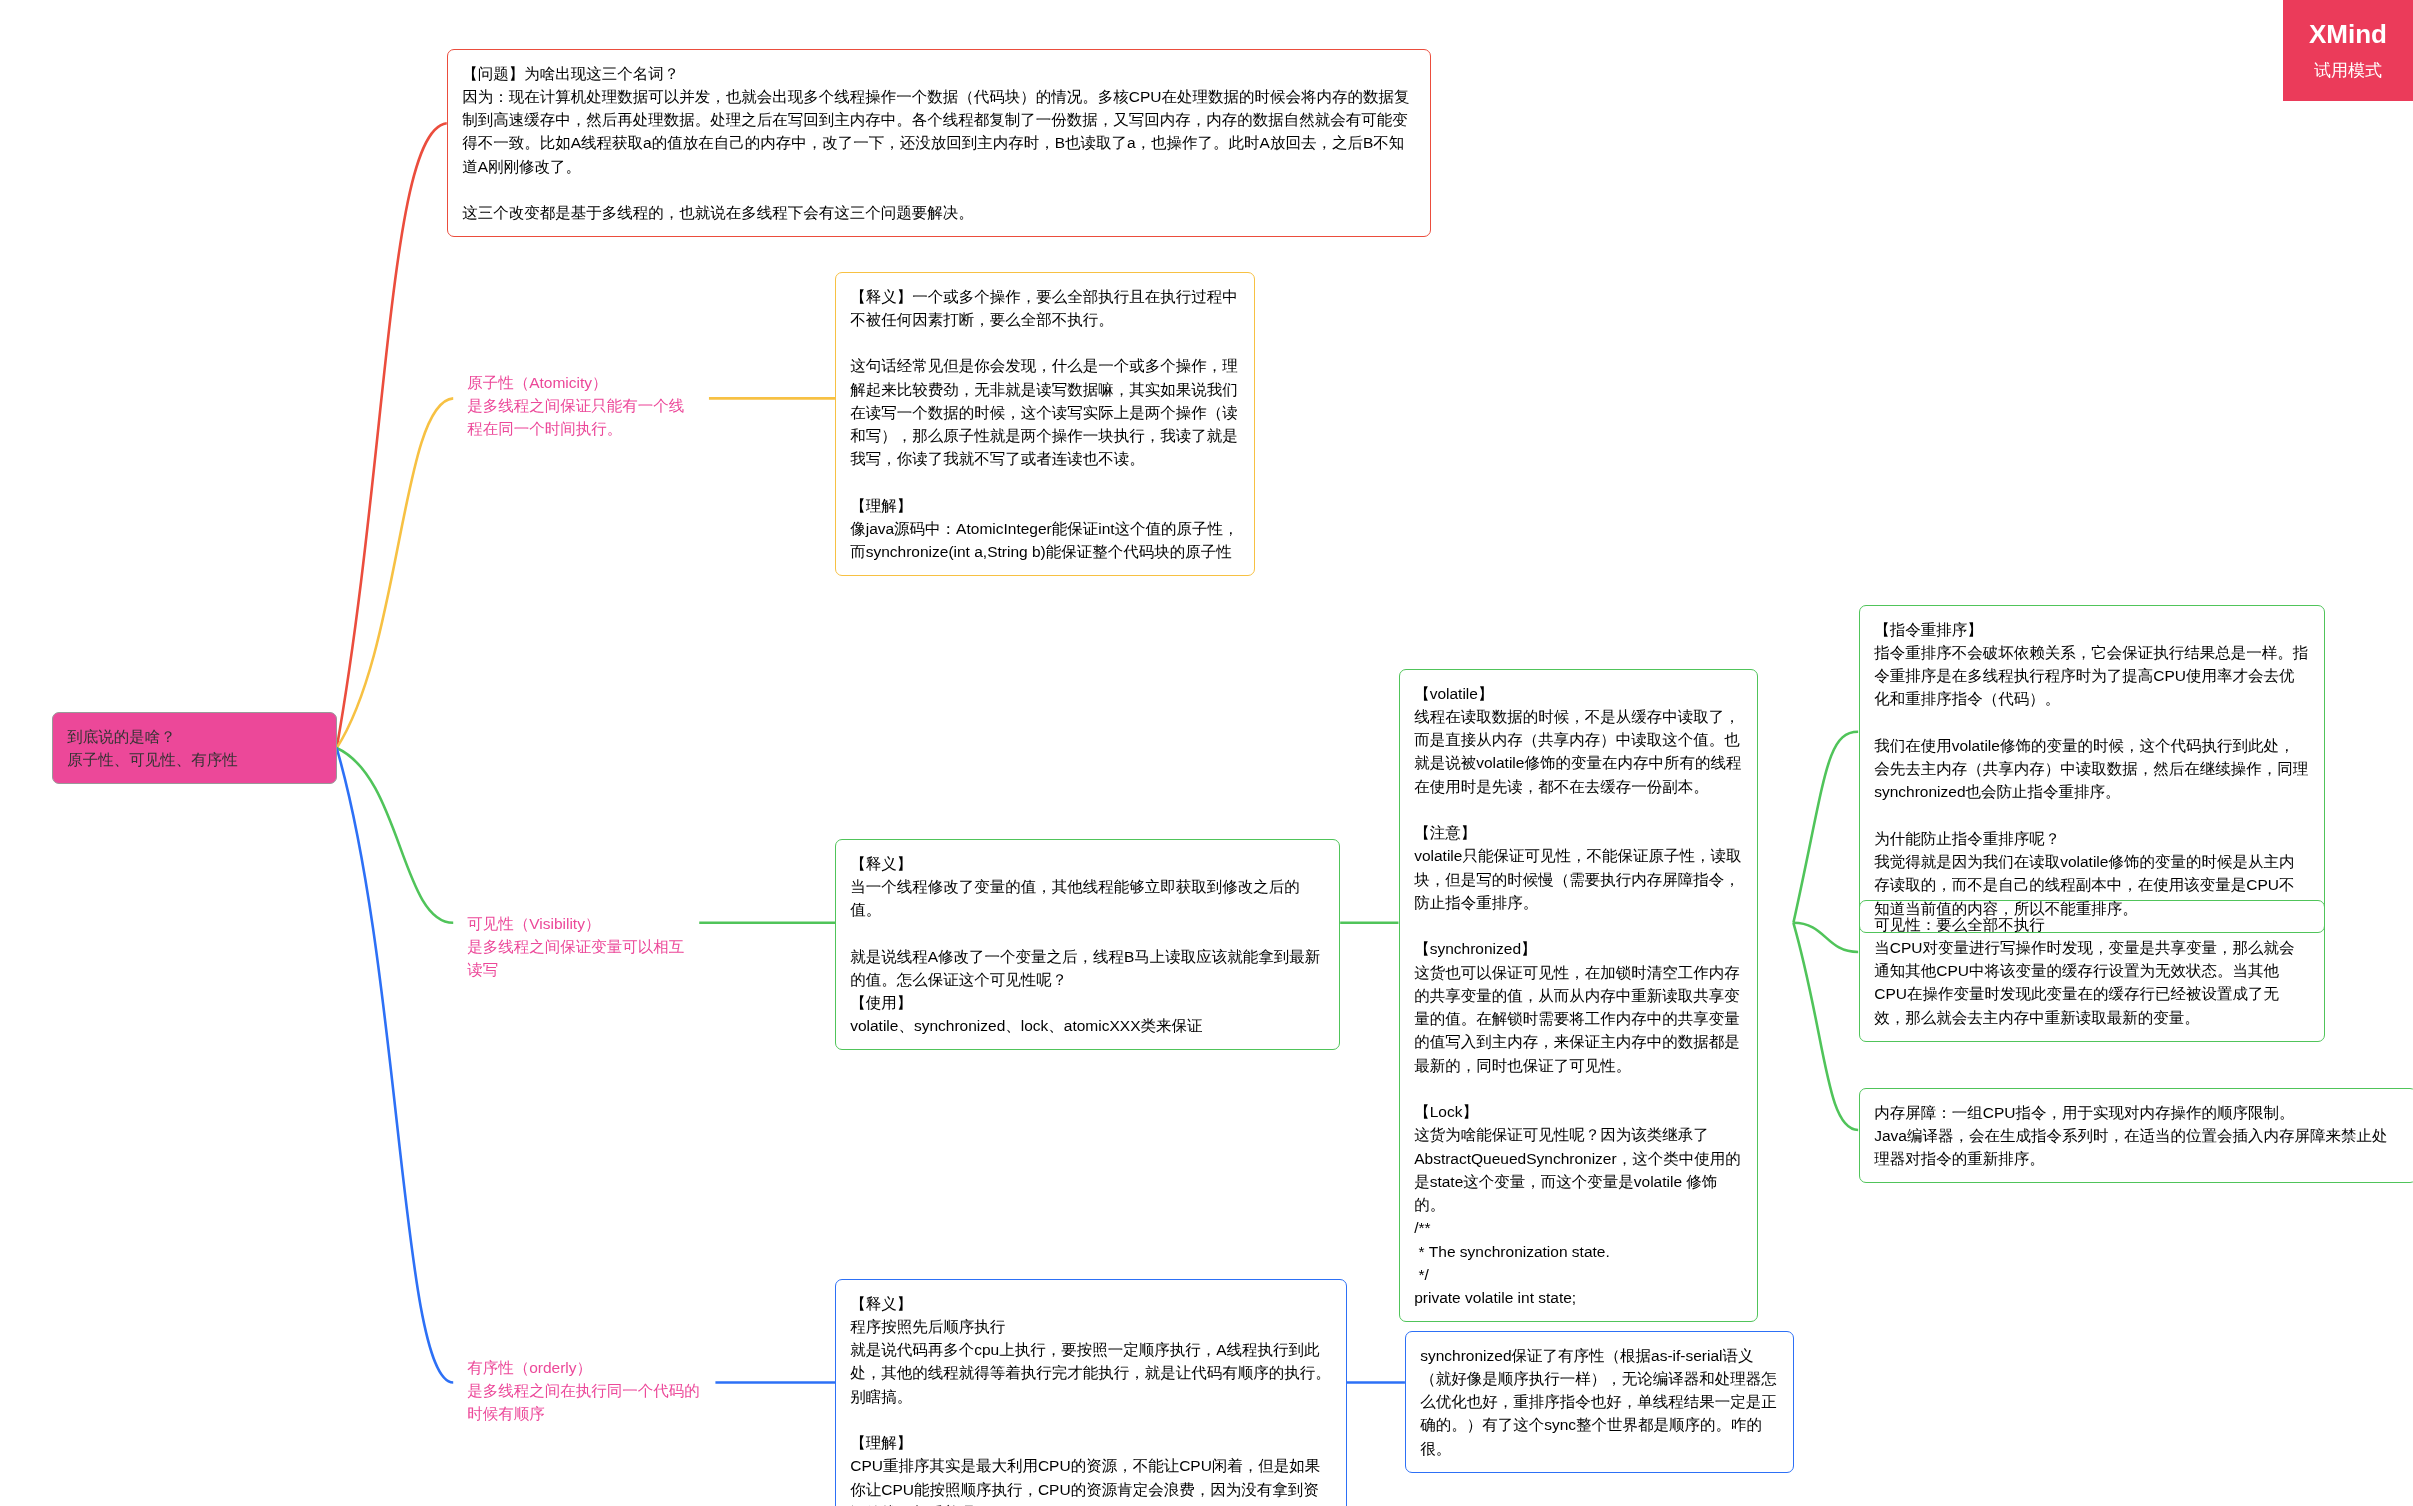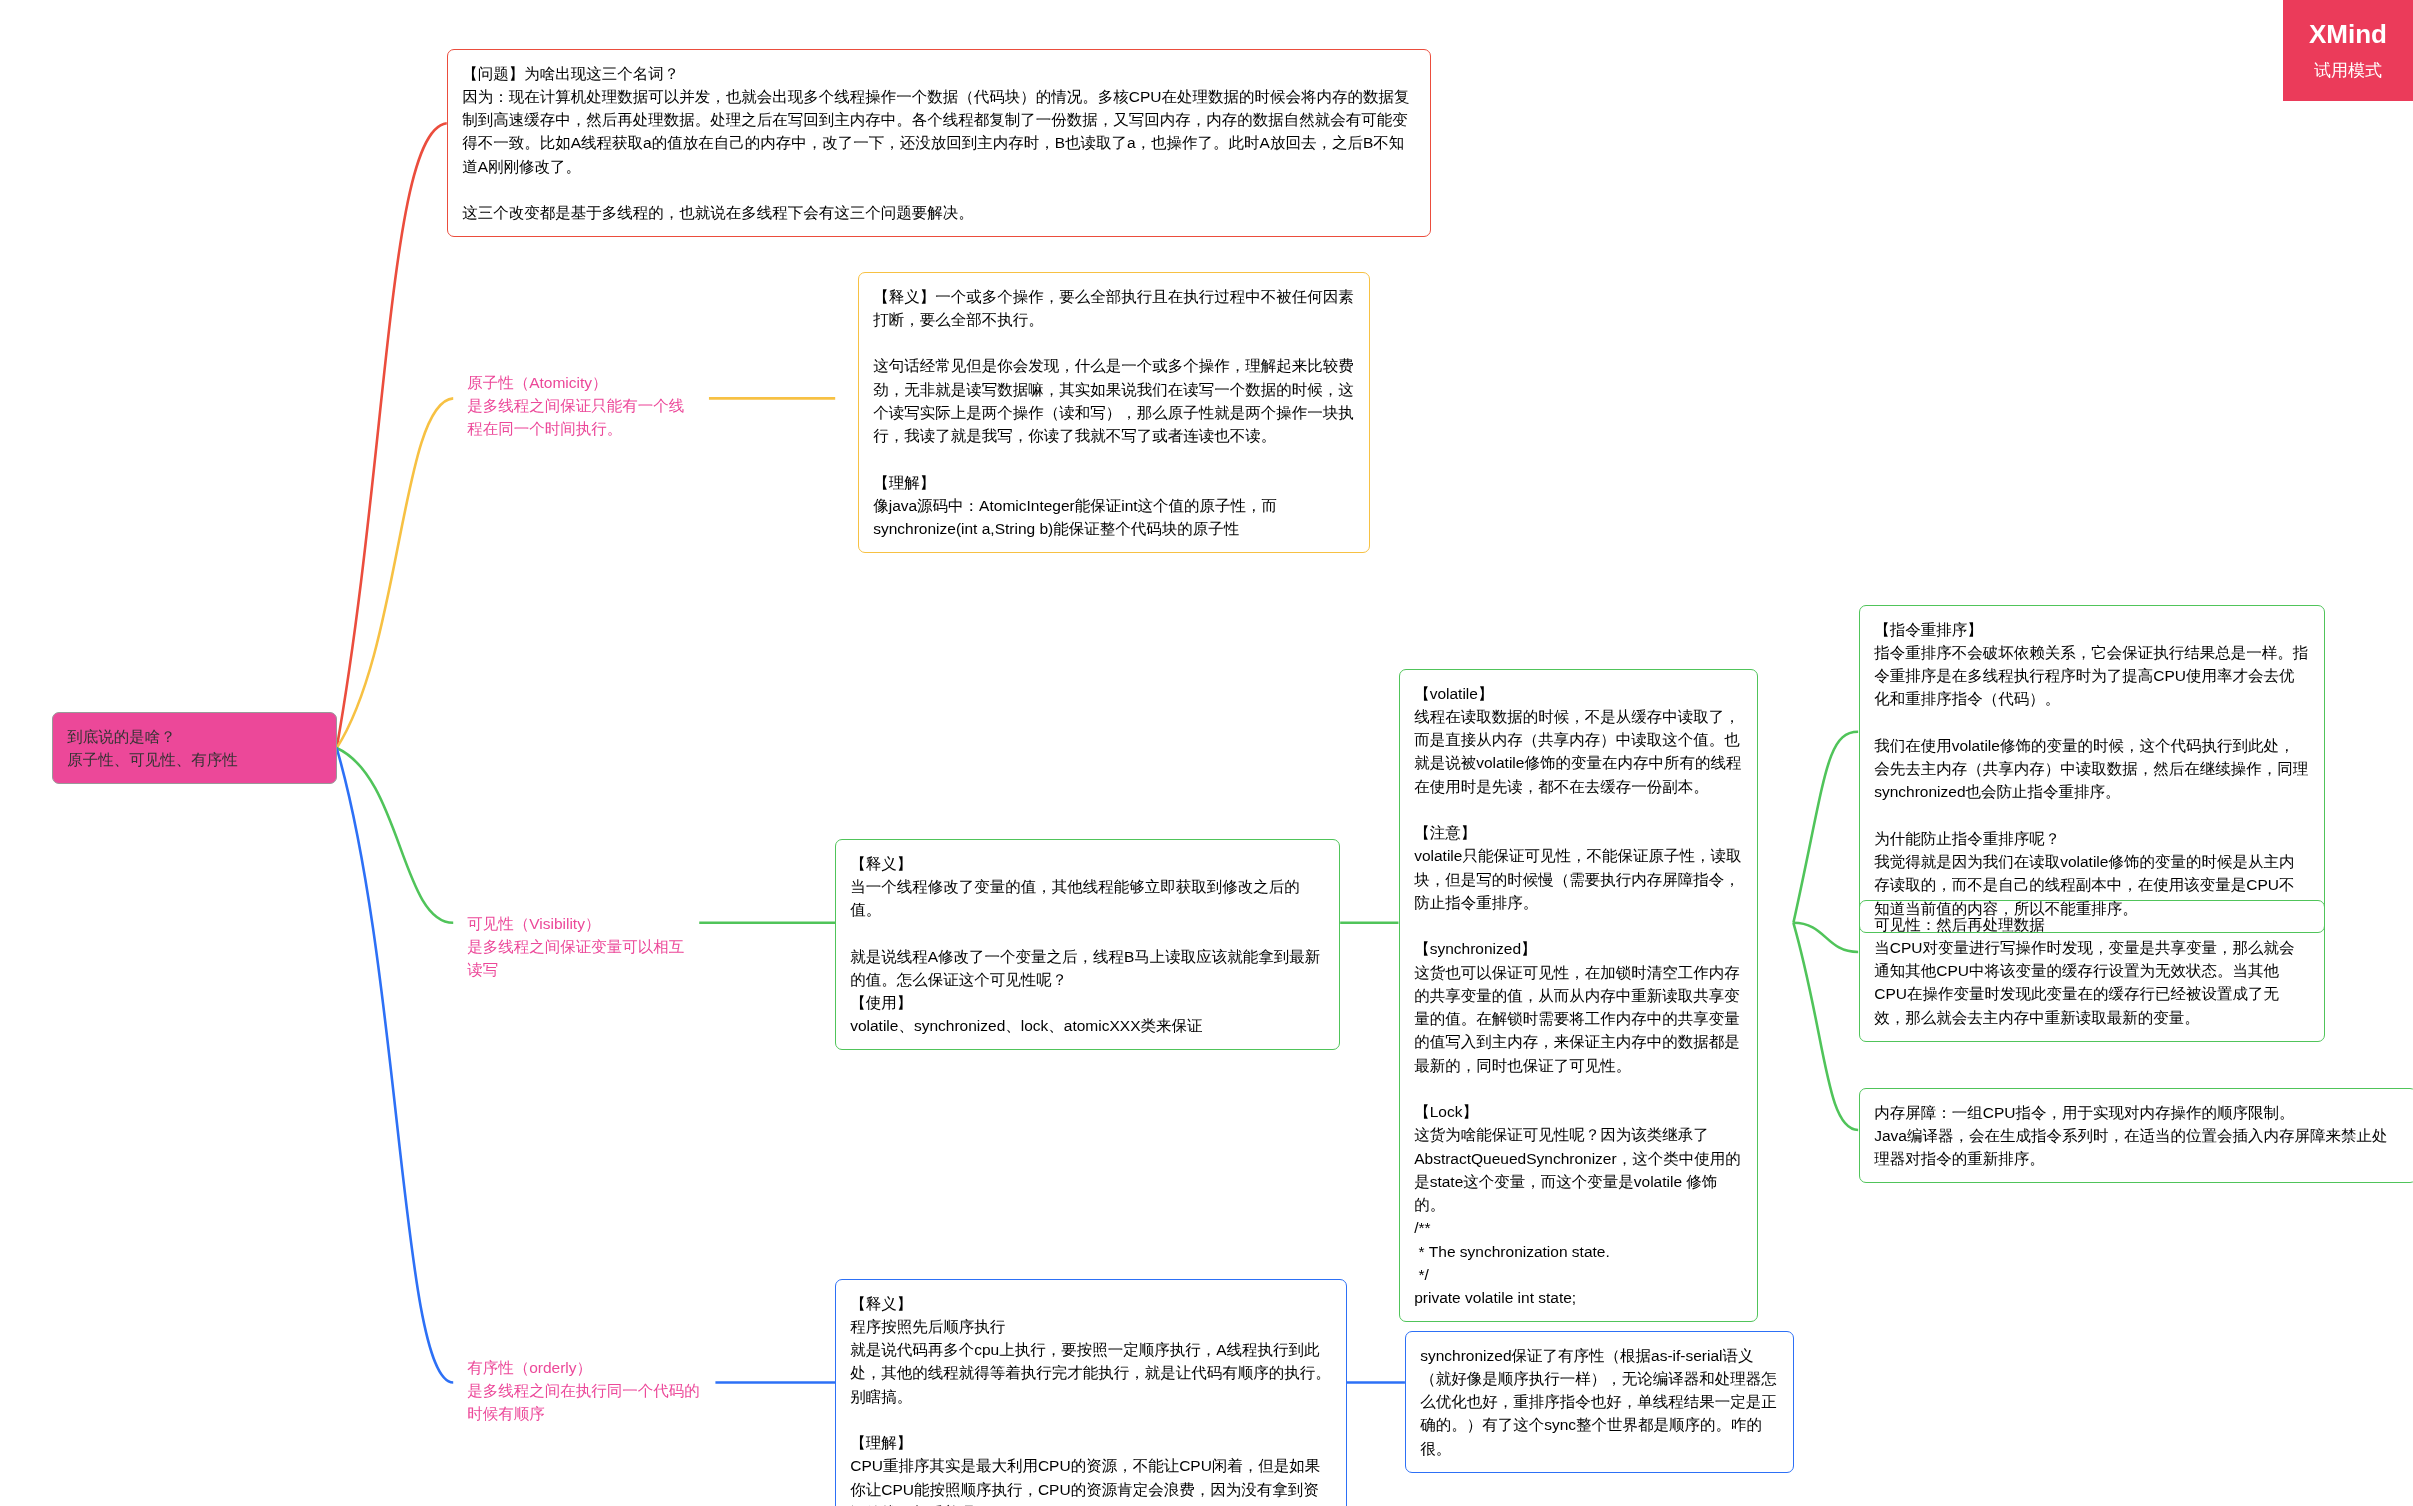--- a/index.html
+++ b/index.html
@@ -39,21 +39,21 @@
 <div class="node root" style="left:52px;top:712px;width:285px"><span class="box">到底说的是啥？
 原子性、可见性、有序性</span></div>
 
 <div class="node box red" style="left:447px;top:49px;width:984px"><span class="box">【问题】为啥出现这三个名词？
 因为：现在计算机处理数据可以并发，也就会出现多个线程操作一个数据（代码块）的情况。多核CPU在处理数据的时候会将内存的数据复制到高速缓存中，然后再处理数据。处理之后在写回到主内存中。各个线程都复制了一份数据，又写回内存，内存的数据自然就会有可能变得不一致。比如A线程获取a的值放在自己的内存中，改了一下，还没放回到主内存时，B也读取了a，也操作了。此时A放回去，之后B不知道A刚刚修改了。
 
 这三个改变都是基于多线程的，也就说在多线程下会有这三个问题要解决。</span></div>
 
 <div class="node mid" style="left:453px;top:359px;width:259px"><span class="box">原子性（Atomicity）
 是多线程之间保证只能有一个线程在同一个时间执行。</span></div>
-<div class="node box yellow" style="left:858px;top:272px;width:512px"><span class="box">【释义】一个或多个操作，要么全部执行且在执行过程中不被任何因素打断，要么全部不执行。
+<div class="node box yellow" style="left:835px;top:272px;width:420px"><span class="box">【释义】一个或多个操作，要么全部执行且在执行过程中不被任何因素打断，要么全部不执行。
 
 这句话经常见但是你会发现，什么是一个或多个操作，理解起来比较费劲，无非就是读写数据嘛，其实如果说我们在读写一个数据的时候，这个读写实际上是两个操作（读和写），那么原子性就是两个操作一块执行，我读了就是我写，你读了我就不写了或者连读也不读。
 
 【理解】
 像java源码中：AtomicInteger能保证int这个值的原子性，而synchronize(int a,String b)能保证整个代码块的原子性</span></div>
 
 <div class="node mid" style="left:453px;top:900px;width:246px"><span class="box">可见性（Visibility）
 是多线程之间保证变量可以相互读写</span></div>
 <div class="node box green" style="left:835px;top:839px;width:505px"><span class="box">【释义】
 当一个线程修改了变量的值，其他线程能够立即获取到修改之后的值。
@@ -76,21 +76,21 @@
  * The synchronization state.
  */
 private volatile int state;</span></div>
 <div class="node box green" style="left:1859px;top:605px;width:466px"><span class="box">【指令重排序】
 指令重排序不会破坏依赖关系，它会保证执行结果总是一样。指令重排序是在多线程执行程序时为了提高CPU使用率才会去优化和重排序指令（代码）。
 
 我们在使用volatile修饰的变量的时候，这个代码执行到此处，会先去主内存（共享内存）中读取数据，然后在继续操作，同理synchronized也会防止指令重排序。
 
 为什能防止指令重排序呢？
 我觉得就是因为我们在读取volatile修饰的变量的时候是从主内存读取的，而不是自己的线程副本中，在使用该变量是CPU不知道当前值的内容，所以不能重排序。</span></div>
-<div class="node box green" style="left:1859px;top:900px;width:466px"><span class="box">可见性：然后再处理数据
+<div class="node box green" style="left:1859px;top:900px;width:466px"><span class="box">可见性：要么全部不执行
 当CPU对变量进行写操作时发现，变量是共享变量，那么就会通知其他CPU中将该变量的缓存行设置为无效状态。当其他CPU在操作变量时发现此变量在的缓存行已经被设置成了无效，那么就会去主内存中重新读取最新的变量。</span></div>
 <div class="node box green" style="left:1859px;top:1088px;width:558px"><span class="box">内存屏障：一组CPU指令，用于实现对内存操作的顺序限制。
 Java编译器，会在生成指令系列时，在适当的位置会插入内存屏障来禁止处理器对指令的重新排序。</span></div>
 
 <div class="node mid" style="left:453px;top:1344px;width:266px"><span class="box">有序性（orderly）
 是多线程之间在执行同一个代码的时候有顺序</span></div>
 <div class="node box blue" style="left:835px;top:1279px;width:512px"><span class="box">【释义】
 程序按照先后顺序执行
 就是说代码再多个cpu上执行，要按照一定顺序执行，A线程执行到此处，其他的线程就得等着执行完才能执行，就是让代码有顺序的执行。别瞎搞。
 

